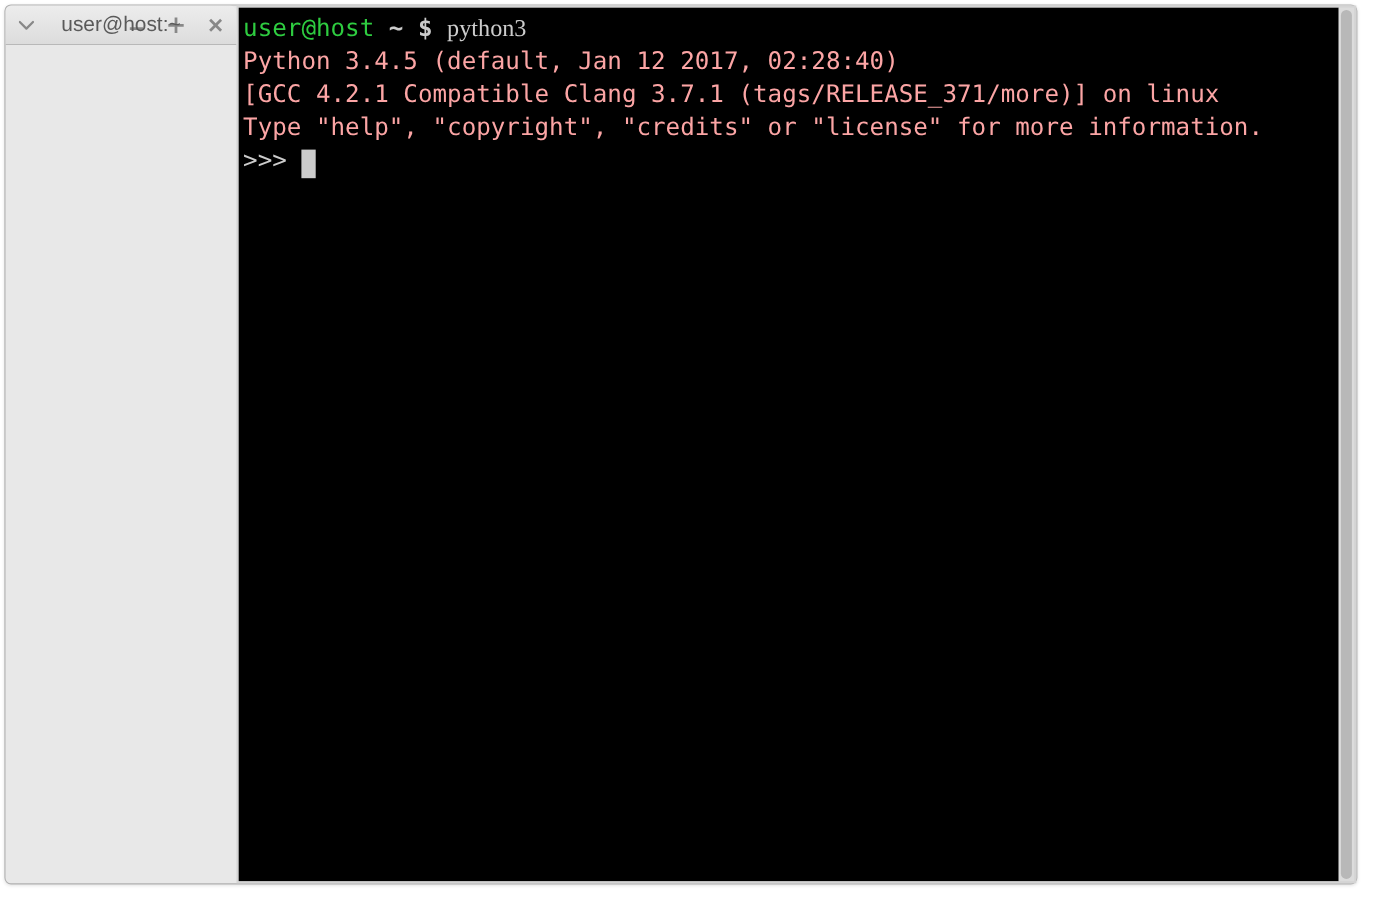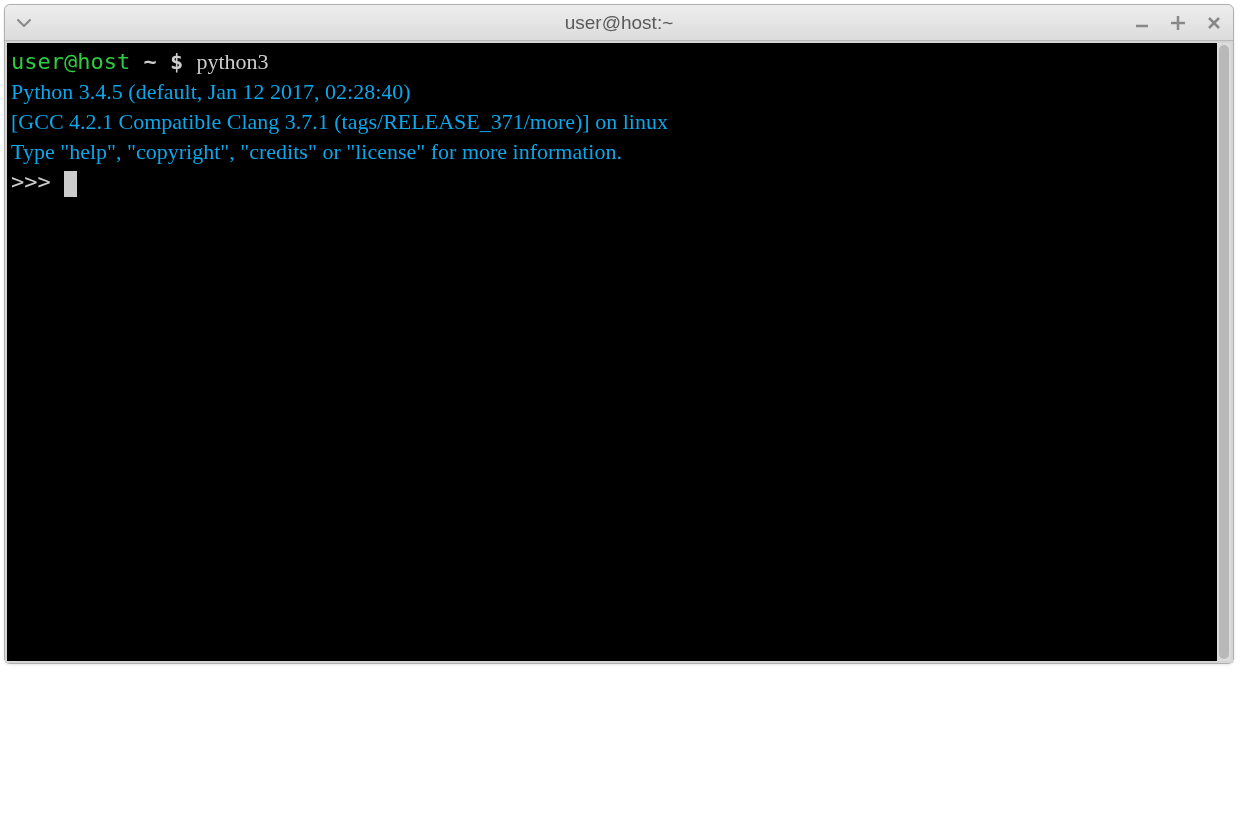--- a/index.html
+++ b/index.html
@@ -9,27 +9,27 @@
     }
     body {
       width: 1250px;
       height: 822px;
       background: #ffffff;
       font-family: sans-serif;
       overflow: hidden;
     }
     .window {
       width: 1230px;
-      height: 660px;
+      height: 800px;
       margin: 4px 4px;
       background: #e8e8e8;
       border: 1px solid #b0b0b0;
       border-radius: 6px;
       display: flex;
-      flex-direction: column;
+      flex-direction: row;
       box-shadow: 0 1px 3px rgba(0,0,0,0.1);
     }
     .titlebar {
       height: 36px;
       background: linear-gradient(to bottom, #ededed, #dcdcdc);
       border-bottom: 1px solid #b8b8b8;
       border-radius: 6px 6px 0 0;
       display: flex;
       align-items: center;
       position: relative;
@@ -108,22 +108,21 @@
     }
     .prompt-symbol {
       color: #cccccc;
       font-weight: bold;
     }
     .cmd {
       color: #cccccc;
       font-family: Liberation Serif, serif;
     }
     .py-out {
-      color: #0ea5e9;
-      font-family: Liberation Serif, serif;
+      color: #fca5a5;
     }
     .py-prompt {
       color: #cccccc;
     }
     .cursor-block {
       display: inline-block;
       width: 13px;
       height: 26px;
       background: #cccccc;
       vertical-align: text-bottom;

